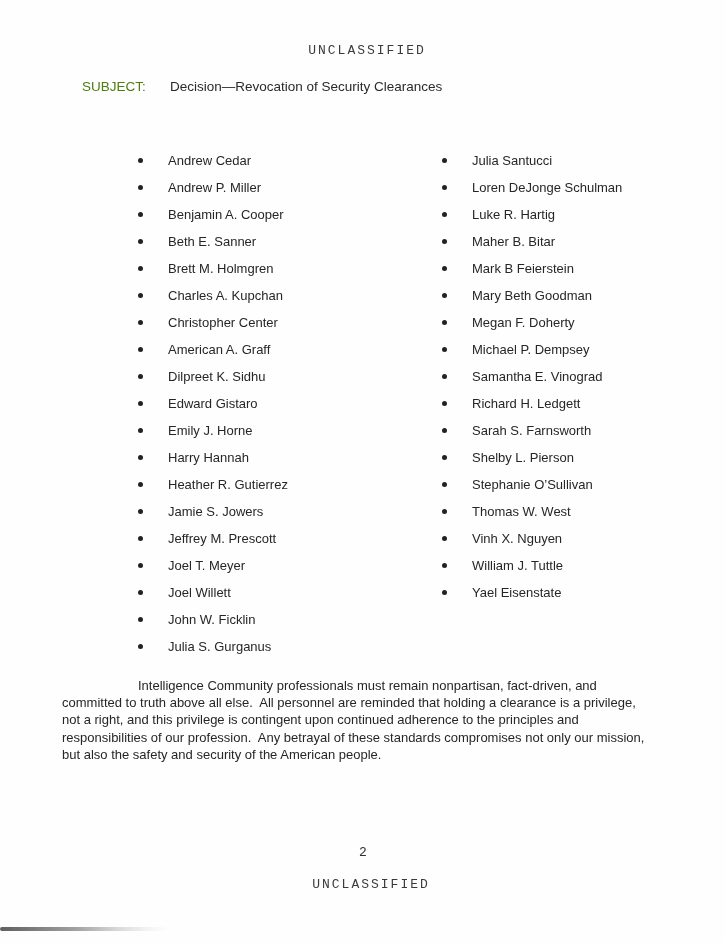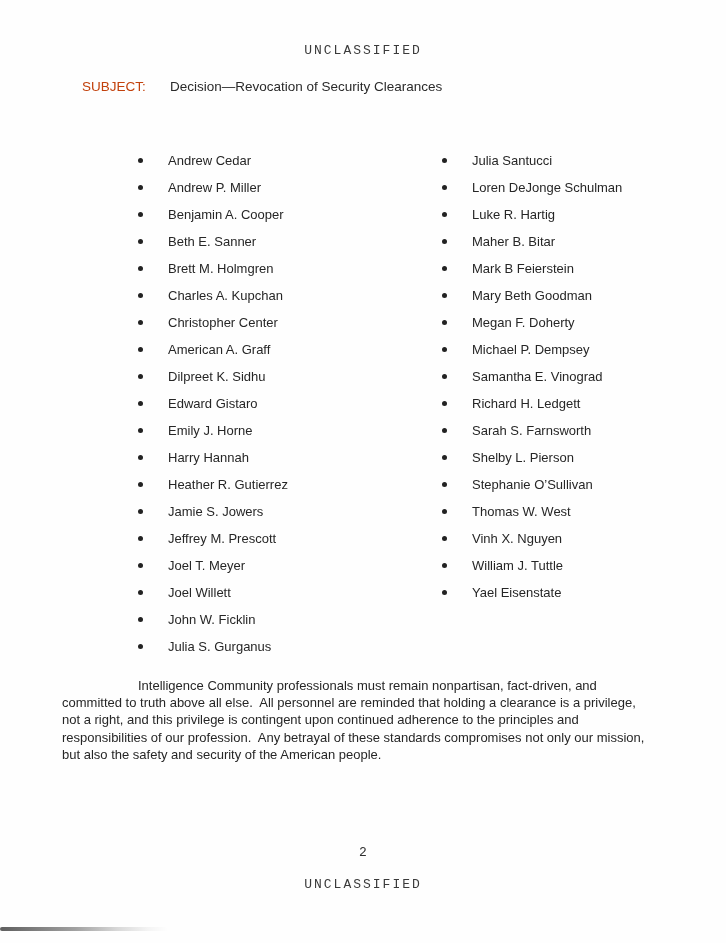--- a/index.html
+++ b/index.html
@@ -16,32 +16,33 @@
     color: #1f1f1f;
     overflow: hidden;
     box-sizing: border-box;
   }
   .classification {
     font-family: "Liberation Mono", "DejaVu Sans Mono", monospace;
     font-size: 13px;
     letter-spacing: 2px;
     text-align: center;
     color: #3a3a3a;
+    padding-left: 8px;
   }
   .classification.header {
     padding-top: 43px;
   }
   .subject-row {
     margin: 21px 0 0 82px;
     font-size: 13.5px;
   }
   .subject-label {
     display: inline-block;
     width: 88px;
-    color: #c2410c;
+    color: #4d7c0f;
   }
   .subject-text {
     color: #2a2a2a;
   }
   .columns {
     display: flex;
     margin: 53px 0 4px 138px;
   }
   .col {
     list-style: none;

